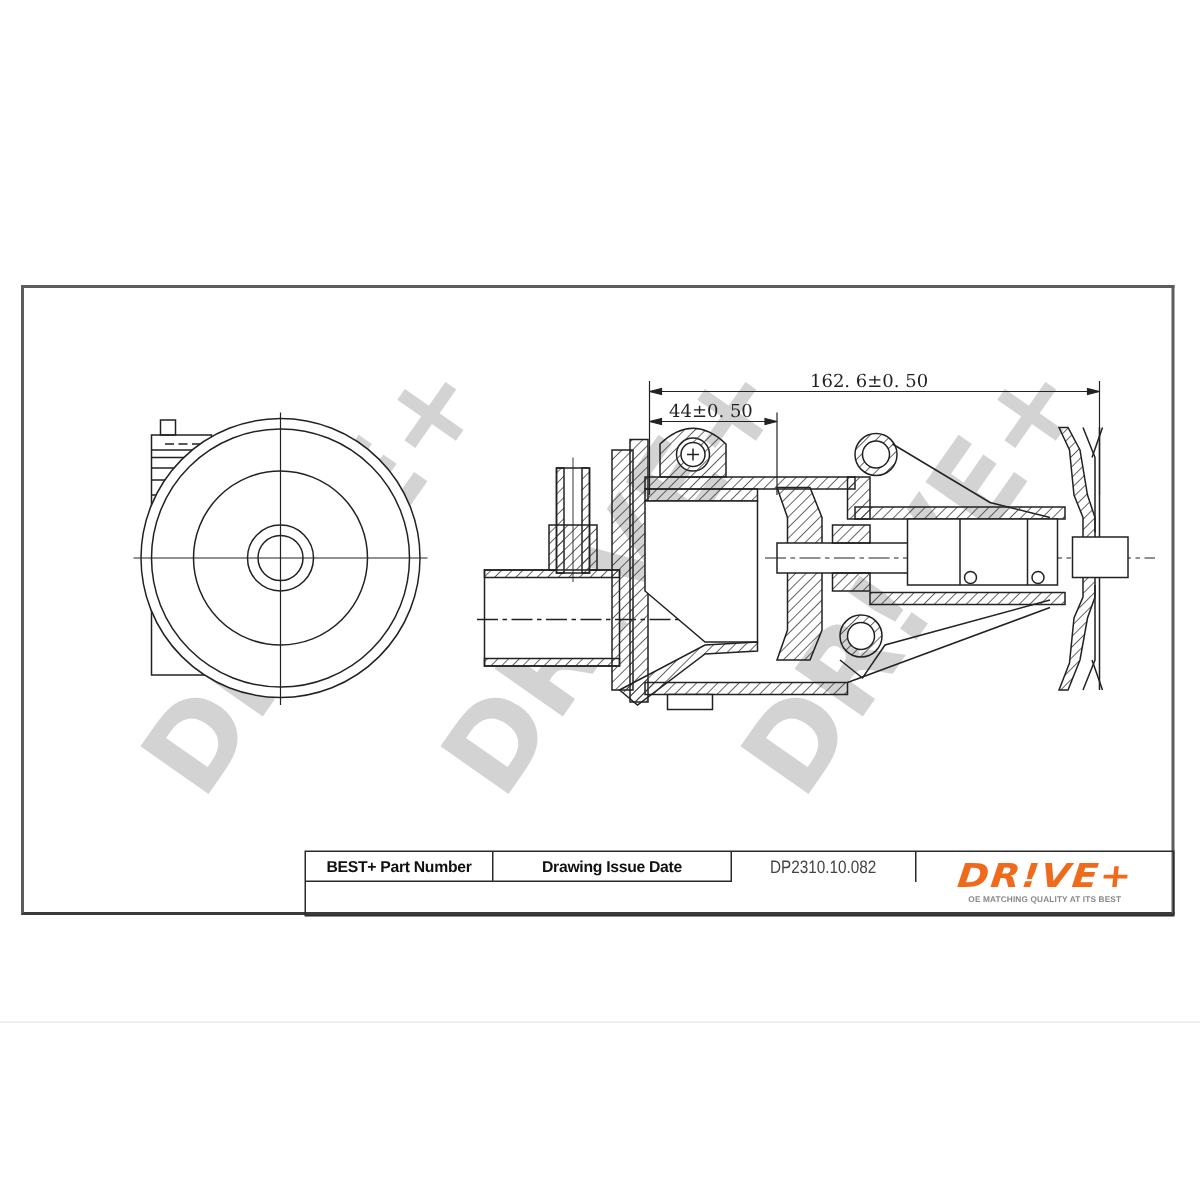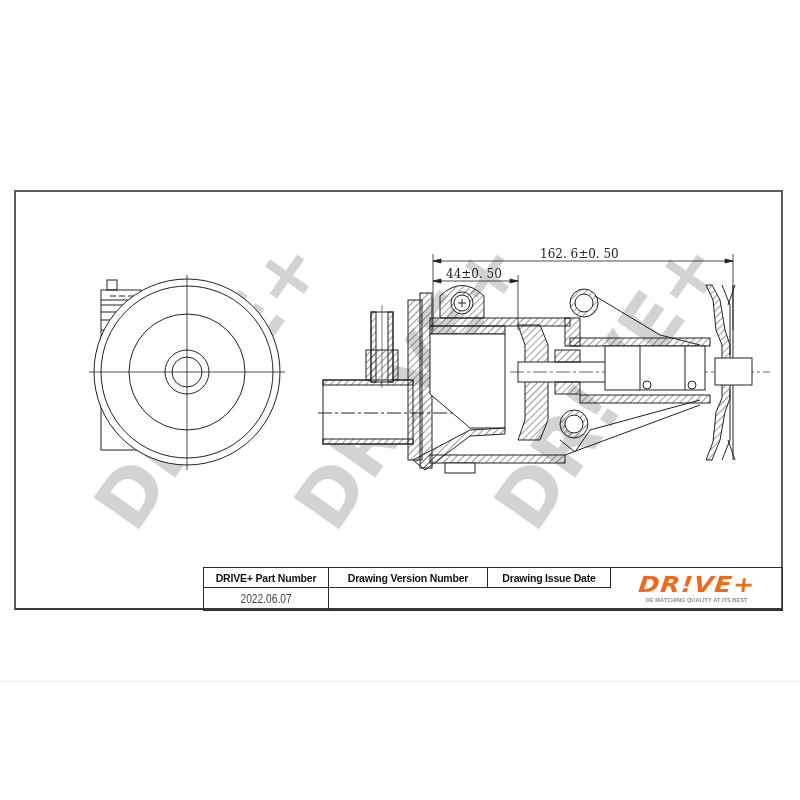--- a/index.html
+++ b/index.html
@@ -138,25 +138,24 @@
       <path d="M722 285 L730 305 L730 355"></path>
       <path d="M735 285 L728 305"></path>
       <path d="M722 460 L730 440 L730 390"></path>
       <path d="M735 460 L728 440"></path>
       <line x1="733" y1="285" x2="733" y2="460"></line>
       <rect x="715" y="358" width="37" height="27" fill="#fff"></rect>
     </g>
   </svg>
 
   <div class="tb">
-    <div class="cell hdr">DRIVE+ Part Number</div>
-    <div class="cell hdr">Drawing Version Number</div>
+    <div class="cell hdr">BEST+ Part Number</div>
     <div class="cell hdr">Drawing Issue Date</div>
     <div class="cell logo">
       <span class="logo-word">DR!VE+</span>
       <span class="logo-tag">OE MATCHING QUALITY AT ITS BEST</span>
     </div>
     <div class="cell">
-        <span class="val">2022.06.07</span>
+        <span class="val">DP2310.10.082</span>
       </div>
   </div>
 
 </div>
 
 </body></html>

